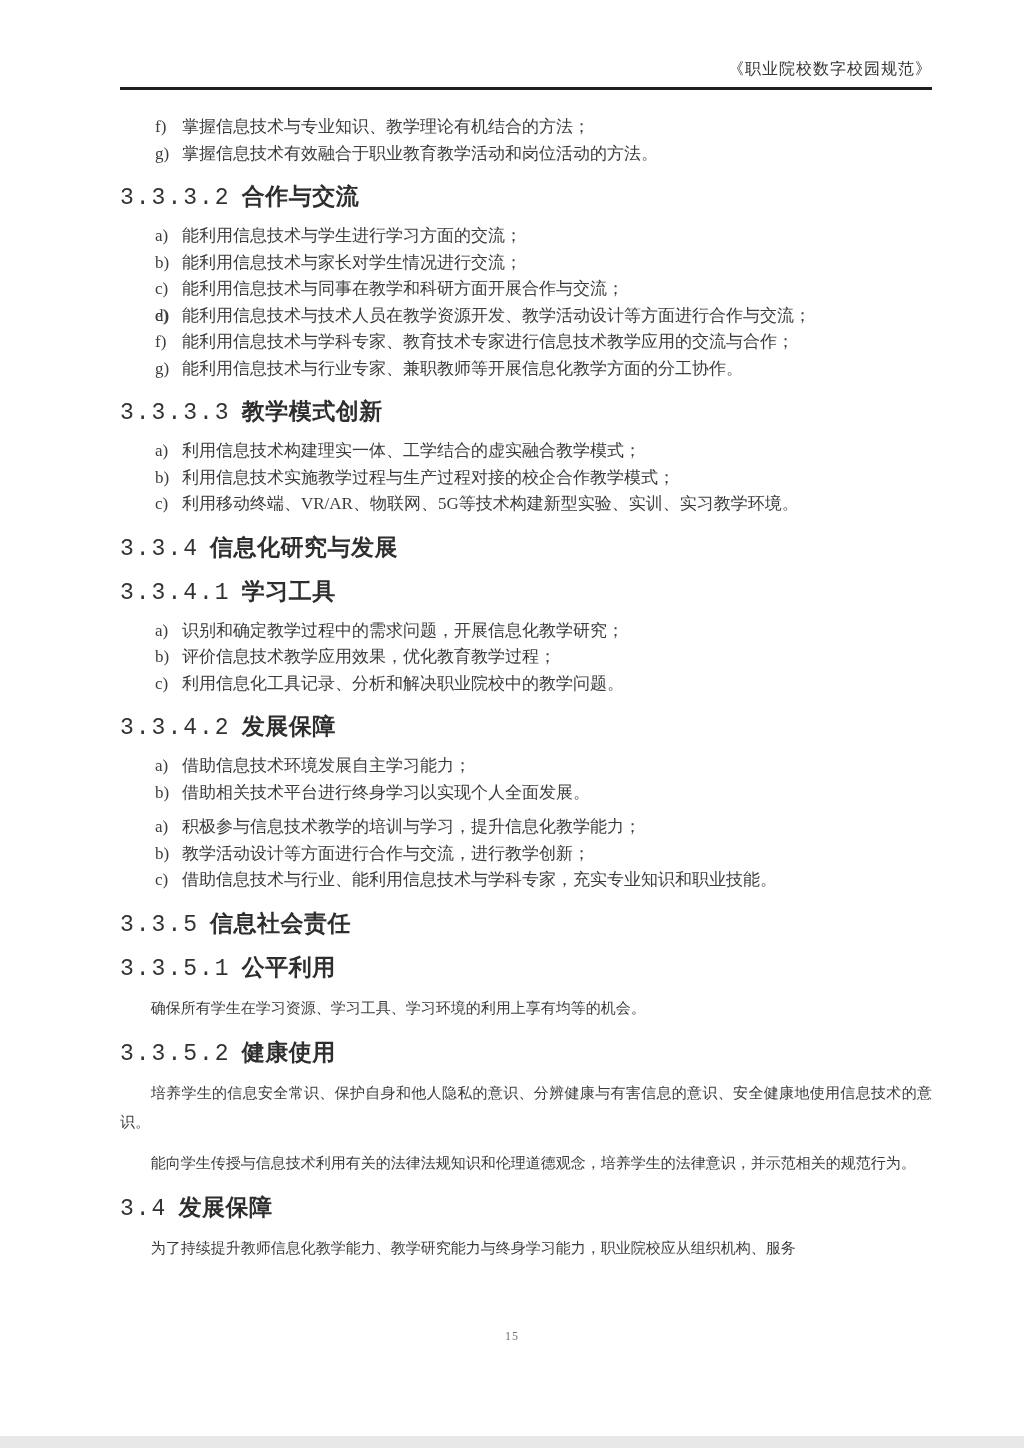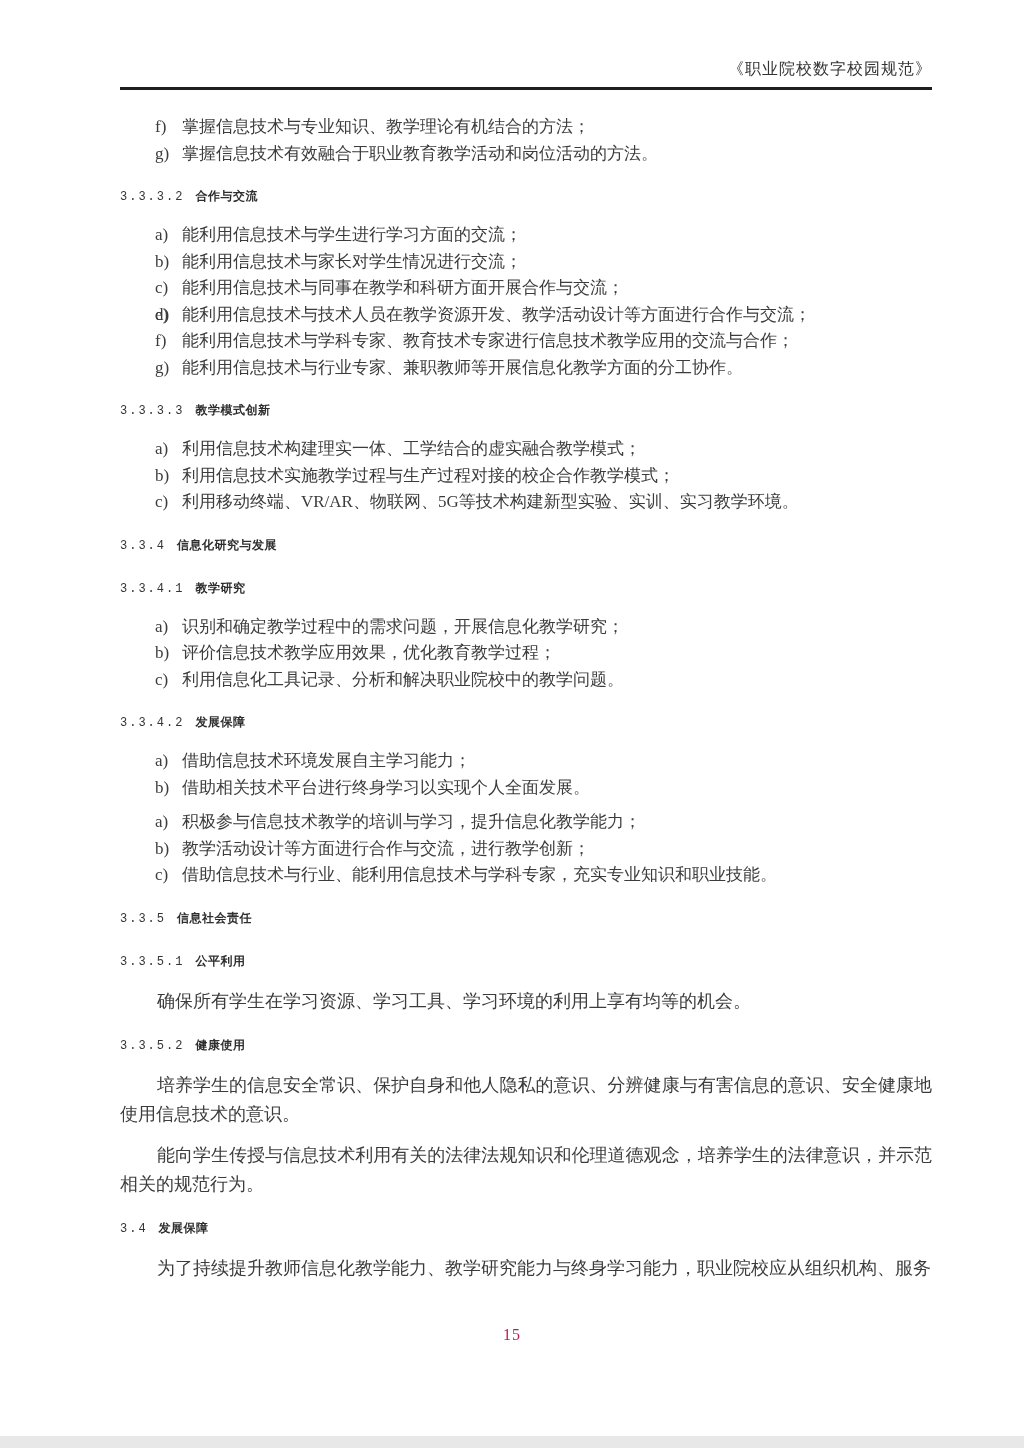--- a/index.html
+++ b/index.html
@@ -29,21 +29,21 @@
   }
   .header-rule {
     height: 3px;
     background: #1f1f1f;
   }
   .doc-body {
     padding-top: 24px;
   }
   .section-heading {
     font-family: "Liberation Sans", "DejaVu Sans", sans-serif;
-    font-size: 12px;
+    font-size: 23px;
     color: #2e2e2e;
     margin: 16px 0 12px 0;
     line-height: 26px;
   }
   .section-number {
     font-family: "Liberation Mono", "DejaVu Sans Mono", monospace;
     font-weight: 400;
     letter-spacing: 2px;
     margin-right: 11px;
     color: #333333;
@@ -61,37 +61,37 @@
     font-size: 17px;
     line-height: 26.5px;
     color: #3c3c3c;
   }
   .clause-marker {
     position: absolute;
     left: 35px;
     font-family: "Liberation Serif", "DejaVu Serif", serif;
   }
   .paragraph {
-    font-size: 18px;
+    font-size: 15px;
     line-height: 29px;
     text-indent: 2.05em;
     margin: 12px 0 12px 0;
     color: #3c3c3c;
     text-align: justify;
   }
   .page-footer {
     position: absolute;
     left: 0;
     right: 0;
     bottom: 92px;
     text-align: center;
   }
   .page-number {
-    font-size: 16px;
-    color: #be185d;
+    font-size: 12px;
+    color: #737373;
     letter-spacing: 1px;
   }
 </style>
 </head>
 <body>
 
 <div class="page">
   <header class="page-header">
     <div class="header-title">《职业院校数字校园规范》</div>
     <div class="header-rule"></div>
@@ -112,21 +112,21 @@
         <div class="clause-item"><span class="clause-marker">f)</span><span class="clause-text">能利用信息技术与学科专家、教育技术专家进行信息技术教学应用的交流与合作；</span></div>
         <div class="clause-item"><span class="clause-marker">g)</span><span class="clause-text">能利用信息技术与行业专家、兼职教师等开展信息化教学方面的分工协作。</span></div>
       </div>
       <div class="section-heading"><span class="section-number">3.3.3.3</span><span class="section-title">教学模式创新</span></div>
       <div class="clause-list">
         <div class="clause-item"><span class="clause-marker">a)</span><span class="clause-text">利用信息技术构建理实一体、工学结合的虚实融合教学模式；</span></div>
         <div class="clause-item"><span class="clause-marker">b)</span><span class="clause-text">利用信息技术实施教学过程与生产过程对接的校企合作教学模式；</span></div>
         <div class="clause-item"><span class="clause-marker">c)</span><span class="clause-text">利用移动终端、VR/AR、物联网、5G等技术构建新型实验、实训、实习教学环境。</span></div>
       </div>
       <div class="section-heading"><span class="section-number">3.3.4</span><span class="section-title">信息化研究与发展</span></div>
-      <div class="section-heading"><span class="section-number">3.3.4.1</span><span class="section-title">教学研究</span></div>
+      <div class="section-heading"><span class="section-number">3.3.4.1</span><span class="section-title">学习工具</span></div>
       <div class="clause-list">
         <div class="clause-item"><span class="clause-marker">a)</span><span class="clause-text">识别和确定教学过程中的需求问题，开展信息化教学研究；</span></div>
         <div class="clause-item"><span class="clause-marker">b)</span><span class="clause-text">评价信息技术教学应用效果，优化教育教学过程；</span></div>
         <div class="clause-item"><span class="clause-marker">c)</span><span class="clause-text">利用信息化工具记录、分析和解决职业院校中的教学问题。</span></div>
       </div>
       <div class="section-heading"><span class="section-number">3.3.4.2</span><span class="section-title">发展保障</span></div>
       <div class="clause-list">
         <div class="clause-item"><span class="clause-marker">a)</span><span class="clause-text">借助信息技术环境发展自主学习能力；</span></div>
         <div class="clause-item"><span class="clause-marker">b)</span><span class="clause-text">借助相关技术平台进行终身学习以实现个人全面发展。</span></div>
       </div>

